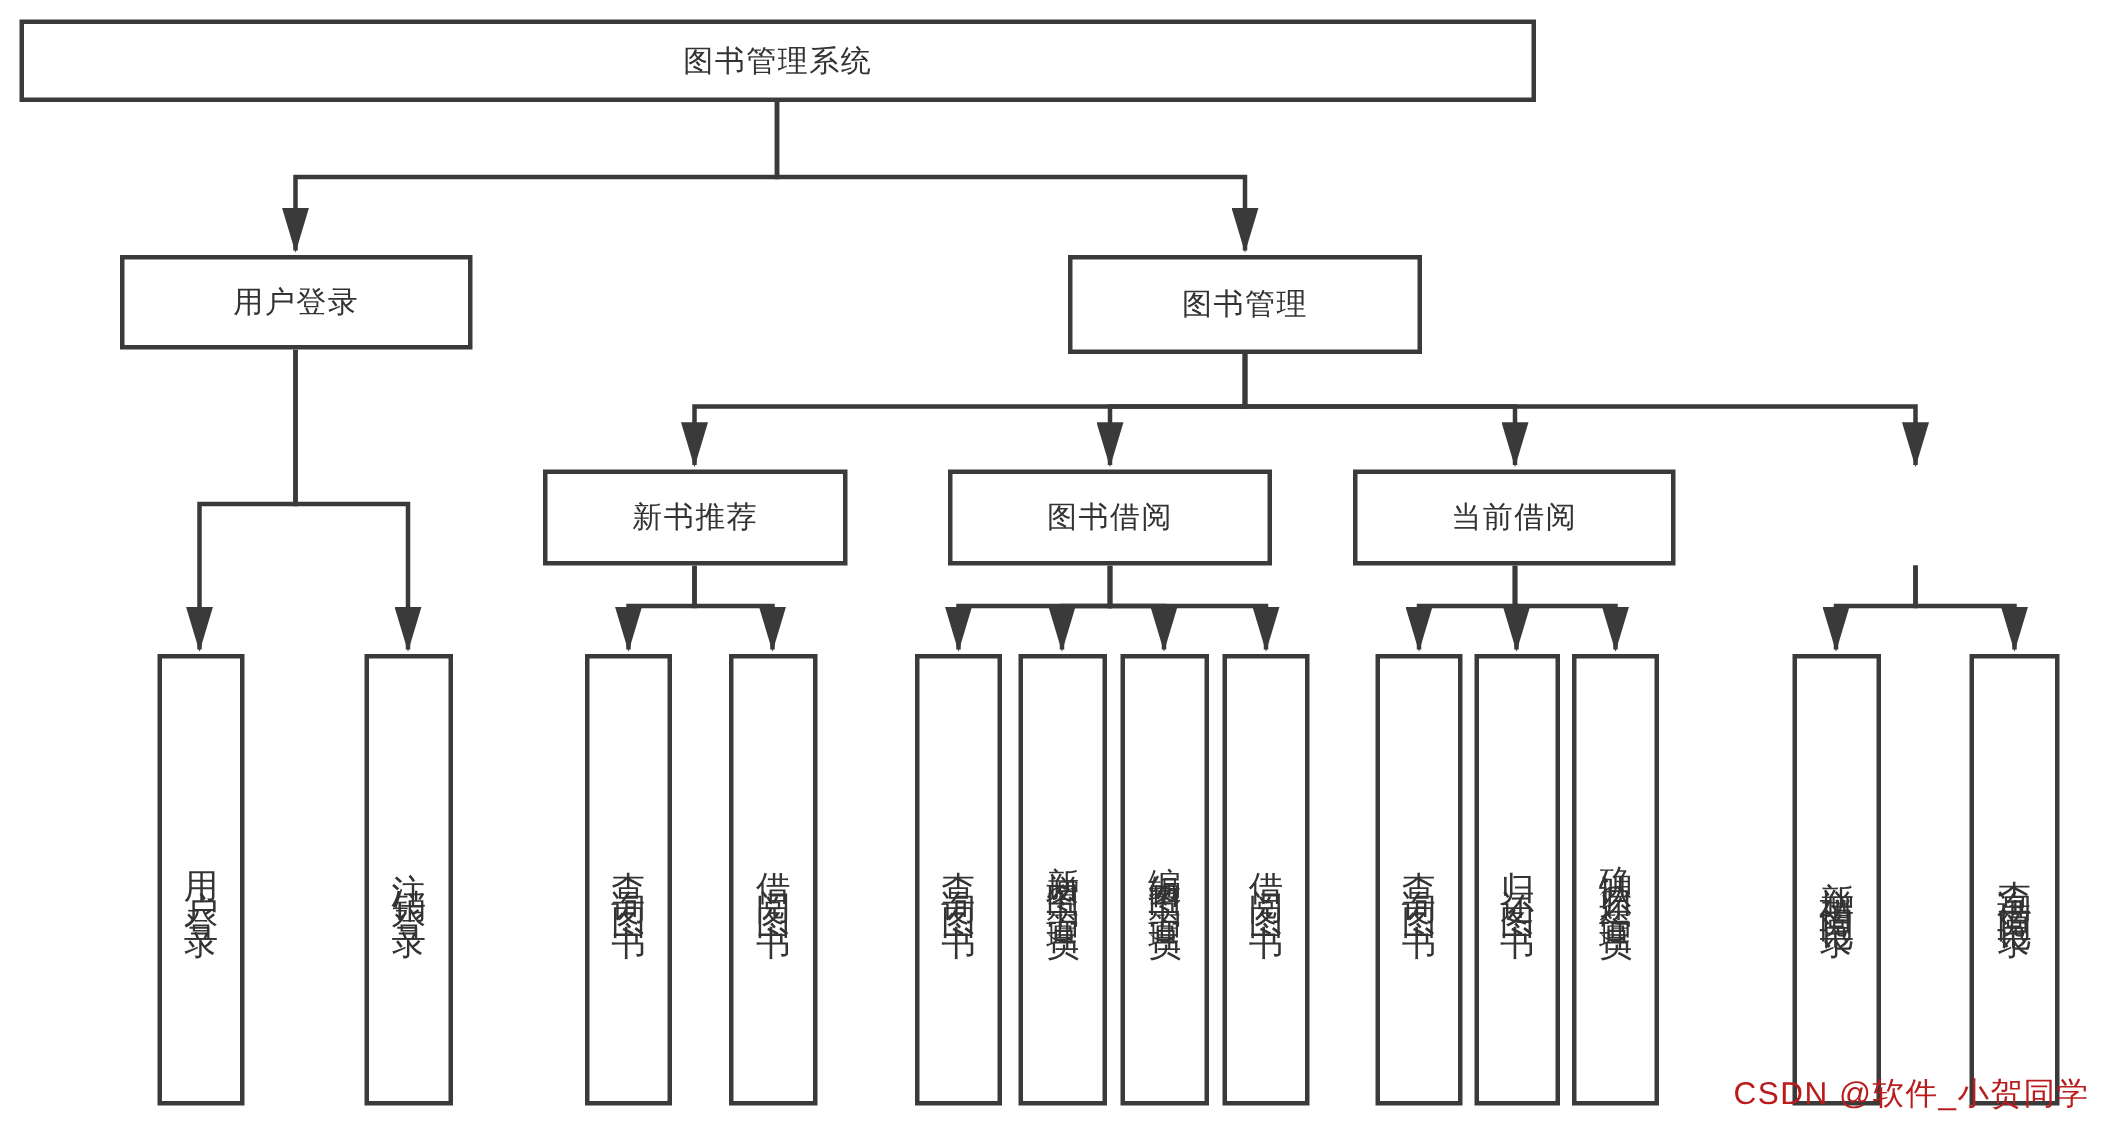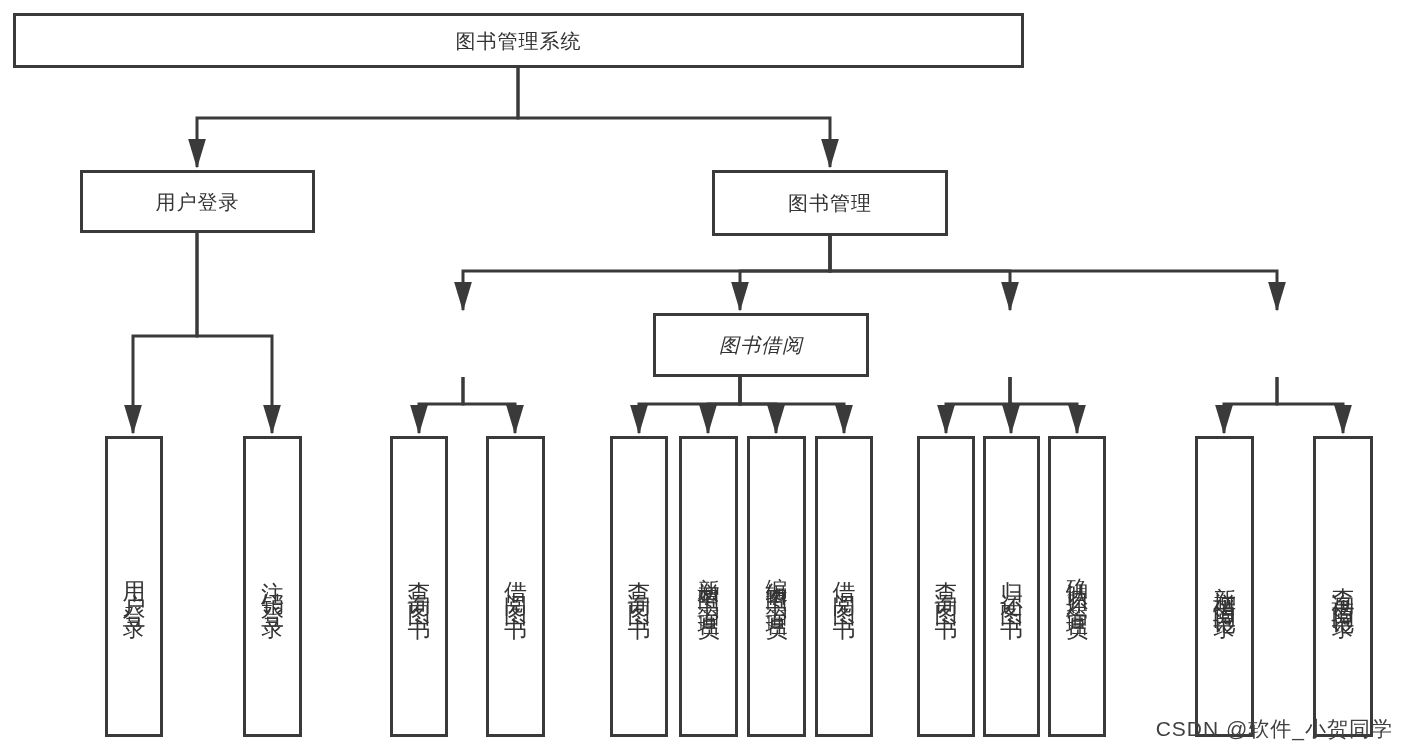--- a/index.html
+++ b/index.html
@@ -30,21 +30,21 @@
     letter-spacing: 1px;
     line-height: 1;
   }
   
   .n-root  { left: 13px;  top: 13px;  width: 1011px; height: 55px; }
   
   .n-l2a   { left: 80px;  top: 170px; width: 235px; height: 63px; }
   .n-l2b   { left: 712px; top: 170px; width: 236px; height: 66px; }
   
   .n-g0    { left: 362px;  top: 313px; width: 203px; height: 64px; }
-  .n-g1    { left: 653px;  top: 313px; width: 216px; height: 64px; font-style: italic; }
+  .n-g1    { left: 632px;  top: 313px; width: 216px; height: 64px; }
   .n-g2    { left: 902px;  top: 313px; width: 215px; height: 64px; }
   .n-g3    { left: 1173px; top: 313px; width: 208px; height: 64px; }
   
   .vnode { top: 436px; height: 301px; }
   .vnode span {
     writing-mode: vertical-rl;
     text-orientation: mixed;
     font-size: 23px;
     letter-spacing: 12px;
     color: #333333;
@@ -63,21 +63,21 @@
   .v-d1 { left: 917px;  width: 58px; }
   .v-d2 { left: 983px;  width: 57px; }
   .v-d3 { left: 1048px; width: 58px; }
   .v-e1 { left: 1195px; width: 59px; }
   .v-e2 { left: 1313px; width: 60px; }
   .watermark {
     position: absolute;
     right: 12px;
     bottom: 4px;
     font-size: 21px;
-    color: #404040;
+    color: #b91c1c;
     letter-spacing: 1px;
     z-index: 5;
     white-space: nowrap;
     text-align: right;
   }
 </style>
 </head>
 <body>
 
 <div class="canvas">
@@ -122,22 +122,28 @@
     <span>图书管理系统</span>
   </div>
 
   <div class="node n-l2a">
     <span>用户登录</span>
   </div>
   <div class="node n-l2b">
     <span>图书管理</span>
   </div>
 
+  <div class="node n-g0">
+    <span>新书推荐</span>
+  </div>
   <div class="node n-g1">
     <span>图书借阅</span>
+  </div>
+  <div class="node n-g2">
+    <span>当前借阅</span>
   </div>
 
   <div class="node vnode v-a1">
     <span>用户登录</span>
   </div>
   <div class="node vnode v-a2">
     <span>注销登录</span>
   </div>
 
   <div class="node vnode v-b1">

